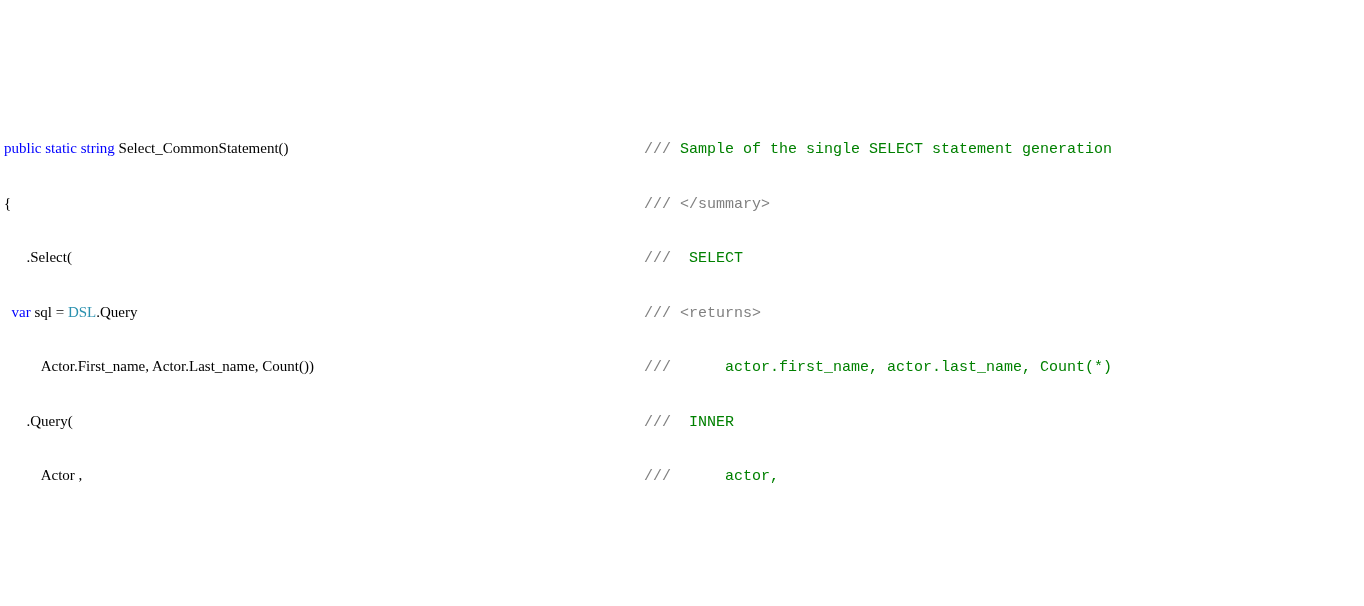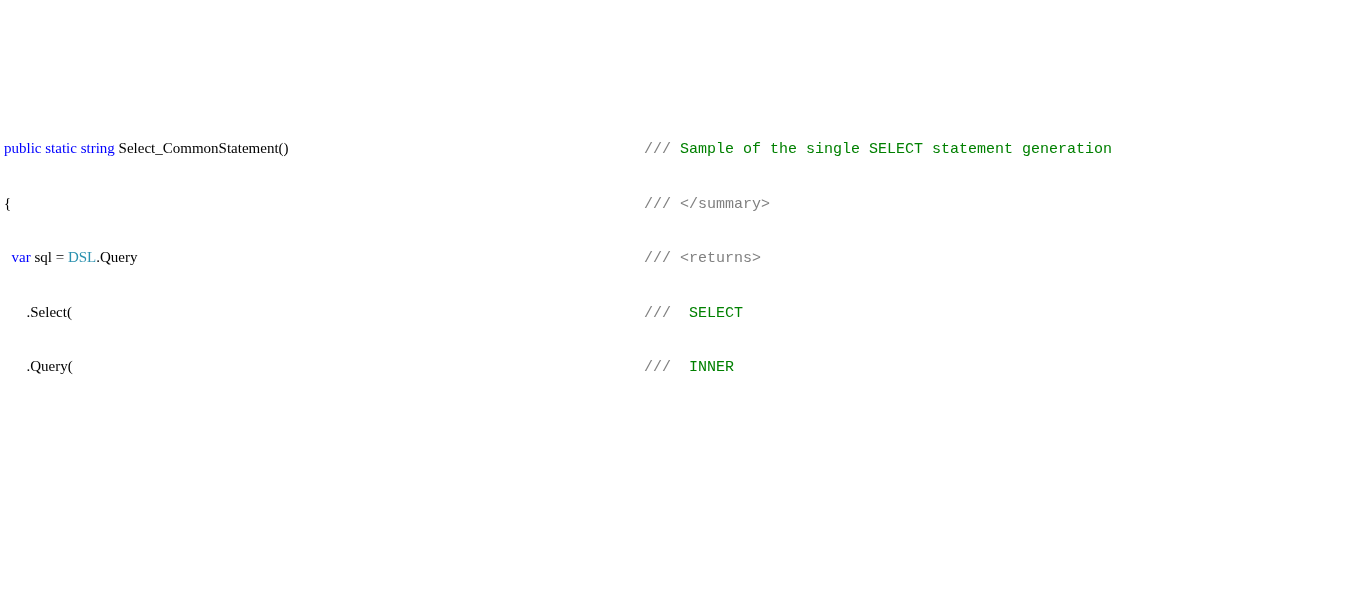--- a/index.html
+++ b/index.html
@@ -21,23 +21,25 @@
   .right { display: inline-block; }
 </style>
 </head>
 <body>
 
 
 
 <div>
 <span class="code-line"><span class="left"><span class="kw">public</span> <span class="kw">static</span> <span class="kw">string</span><span> Select_CommonStatement()</span></span><span class="right"><span class="cmt">/// </span><span class="grn">Sample of the single SELECT statement generation</span></span></span>
 <span class="code-line"><span class="left"><span>{</span></span><span class="right"><span class="cmt">/// </span><span class="cmt">&lt;/summary&gt;</span></span></span>
+<span class="code-line"><span class="left"><span>      .Select(</span></span><span class="right"><span class="cmt">///  </span><span class="grn">SELECT</span></span></span>
 <span class="code-line"><span class="left"><span>  </span><span class="kw">var</span><span> sql = </span><span class="type">DSL</span><span>.Query</span></span><span class="right"><span class="cmt">/// </span><span class="cmt">&lt;returns&gt;</span></span></span>
-<span class="code-line"><span class="left"><span>      .Select(</span></span><span class="right"><span class="cmt">///  </span><span class="grn">SELECT</span></span></span>
+<span class="code-line"><span class="left"><span>          Actor.First_name, Actor.Last_name, Count())</span></span><span class="right"><span class="cmt">///      </span><span class="grn">actor.first_name, actor.last_name, Count(*)</span></span></span>
 <span class="code-line"><span class="left"><span>      .Query(</span></span><span class="right"><span class="cmt">///  </span><span class="grn">INNER</span></span></span>
+<span class="code-line"><span class="left"><span>          Actor ,</span></span><span class="right"><span class="cmt">///      </span><span class="grn">actor,</span></span></span>
 
 
 
 
 
 
 
 
 
 

